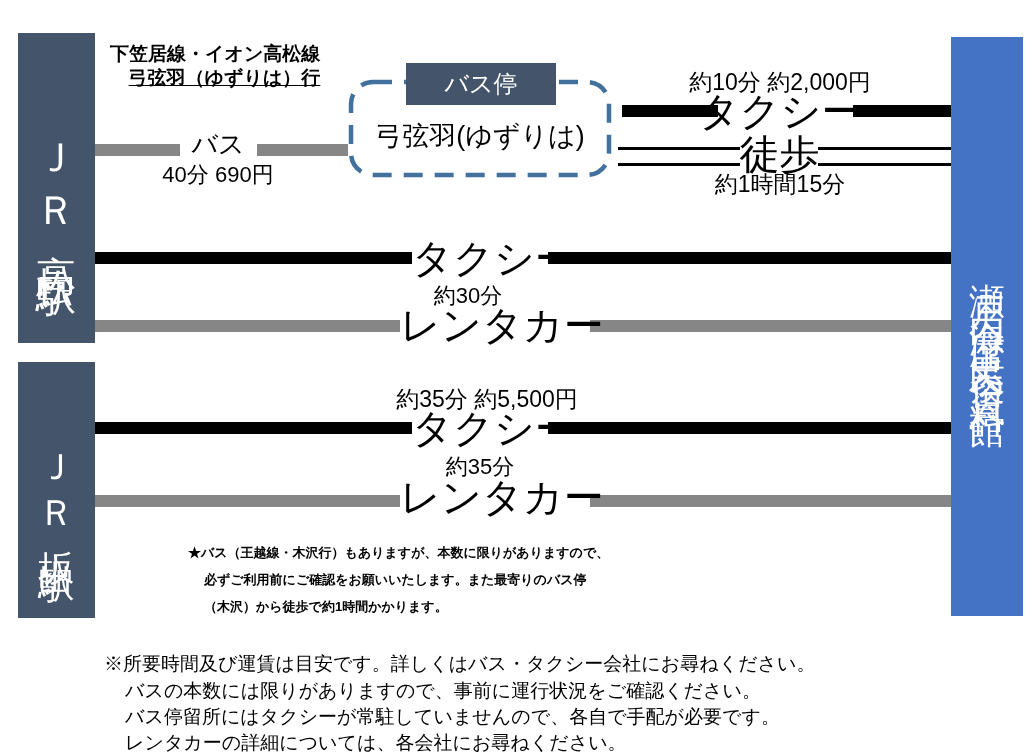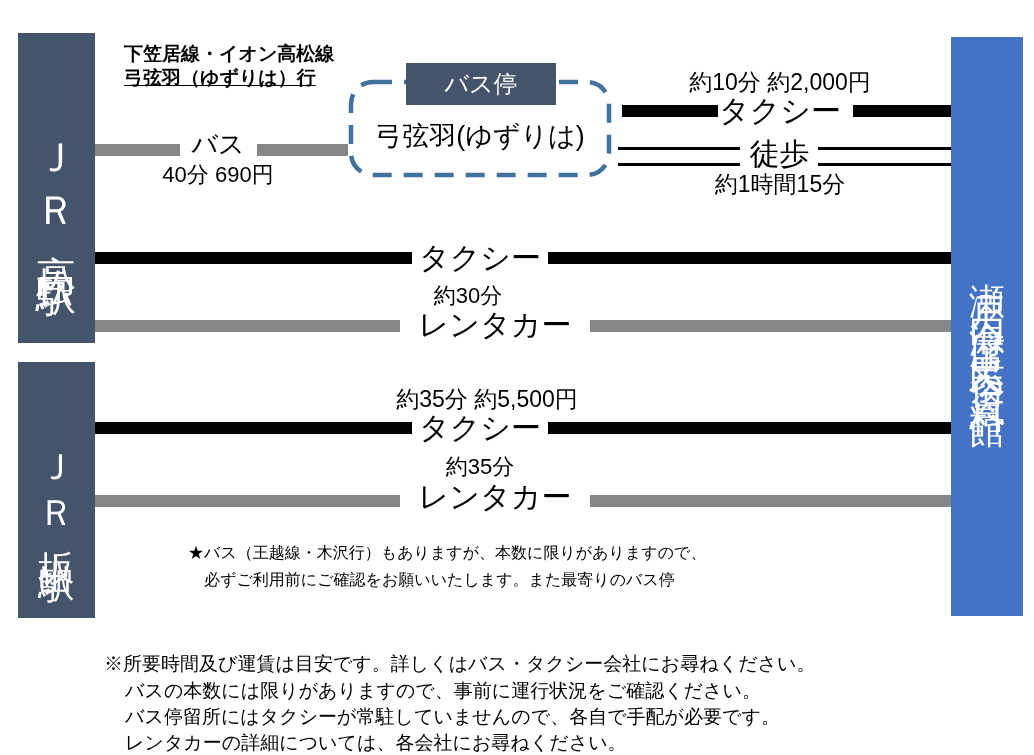--- a/index.html
+++ b/index.html
@@ -23,50 +23,50 @@
   .station-text{font-size:40px;letter-spacing:13px;}
   .dest-text{font-size:36px;letter-spacing:13px;}
   
   .hdr{font-size:19px;font-weight:700;line-height:24px;white-space:nowrap;}
   .hdr .u{text-decoration:underline;}
   
   .line-black{background:#000000;height:12px;}
   .line-gray{background:#868686;height:12px;}
   .line-thin{background:#000000;height:3px;}
   
-  .mode-label{font-size:30px;line-height:30px;white-space:nowrap;}
+  .mode-label{font-size:40px;line-height:30px;white-space:nowrap;}
   .detail-label{font-size:23px;line-height:24px;white-space:nowrap;}
   .bus-label{font-size:26px;line-height:32px;}
   
   .stop-tag{
     background:#44546A;color:#fff;font-size:24px;line-height:42px;text-align:center;
   }
   .stop-name{font-size:27px;line-height:30px;text-align:center;white-space:nowrap;}
   
-  .star-note{font-size:16px;line-height:24px;white-space:nowrap;}
+  .star-note{font-size:13px;line-height:24px;white-space:nowrap;font-weight:bold;}
   .footer-note{font-size:19px;line-height:22px;white-space:nowrap;}
 </style>
 </head>
 <body>
 
 <div class="canvas">
 
   <div class="abs station-box" style="left:18px;top:33px;width:77px;height:310px;">
     <div class="vtext station-text">ＪＲ高松駅</div>
   </div>
 
   <div class="abs station-box" style="left:18px;top:362px;width:77px;height:256px;">
     <div class="vtext station-text" style="font-size:36px;letter-spacing:10px;">ＪＲ坂出駅</div>
   </div>
 
   <div class="abs dest-box" style="left:951px;top:37px;width:72px;height:579px;">
     <div class="vtext dest-text">瀬戸内海歴史民俗資料館</div>
   </div>
 
-  <div class="abs hdr" style="left:124px;top:42px;">
+  <div class="abs hdr" style="left:110px;top:42px;text-align:right;">
     <div>下笠居線・イオン高松線</div>
     <div class="u">弓弦羽（ゆずりは）行</div>
   </div>
 
   <div class="abs line-gray" style="left:95px;top:144px;width:85px;"></div>
   <div class="abs line-gray" style="left:257px;top:144px;width:91px;"></div>
   <div class="abs bus-label center" style="left:168px;top:128px;width:100px;">バス</div>
   <div class="abs detail-label center" style="left:133px;top:163px;width:170px;font-size:22px;">40分 690円</div>
 
   <svg class="abs" style="left:348px;top:79px;" width="264" height="99">
@@ -101,19 +101,20 @@
   <div class="abs line-black" style="left:548px;top:422px;width:403px;"></div>
   <div class="abs mode-label center" style="left:412px;top:413px;width:136px;">タクシー</div>
 
   <div class="abs detail-label center" style="left:400px;top:455px;width:160px;font-size:22px;">約35分</div>
   <div class="abs line-gray" style="left:95px;top:495px;width:305px;"></div>
   <div class="abs line-gray" style="left:590px;top:495px;width:361px;"></div>
   <div class="abs mode-label center" style="left:400px;top:482px;width:190px;">レンタカー</div>
 
   <div class="abs star-note" style="left:188px;top:541px;">★バス（王越線・木沢行）もありますが、本数に限りがありますので、</div>
   <div class="abs star-note" style="left:204px;top:568px;text-align:center;">必ずご利用前にご確認をお願いいたします。また最寄りのバス停</div>
+  <div class="abs star-note" style="left:204px;top:595px;">（木沢）から徒歩で約1時間かかります。</div>
 
   <div class="abs footer-note" style="left:104px;top:653px;">※所要時間及び運賃は目安です。詳しくはバス・タクシー会社にお尋ねください。</div>
   <div class="abs footer-note" style="left:125px;top:680px;">バスの本数には限りがありますので、事前に運行状況をご確認ください。</div>
   <div class="abs footer-note" style="left:125px;top:706px;">バス停留所にはタクシーが常駐していませんので、各自で手配が必要です。</div>
   <div class="abs footer-note" style="left:125px;top:732px;">レンタカーの詳細については、各会社にお尋ねください。</div>
 
 </div>
 
 </body></html>

